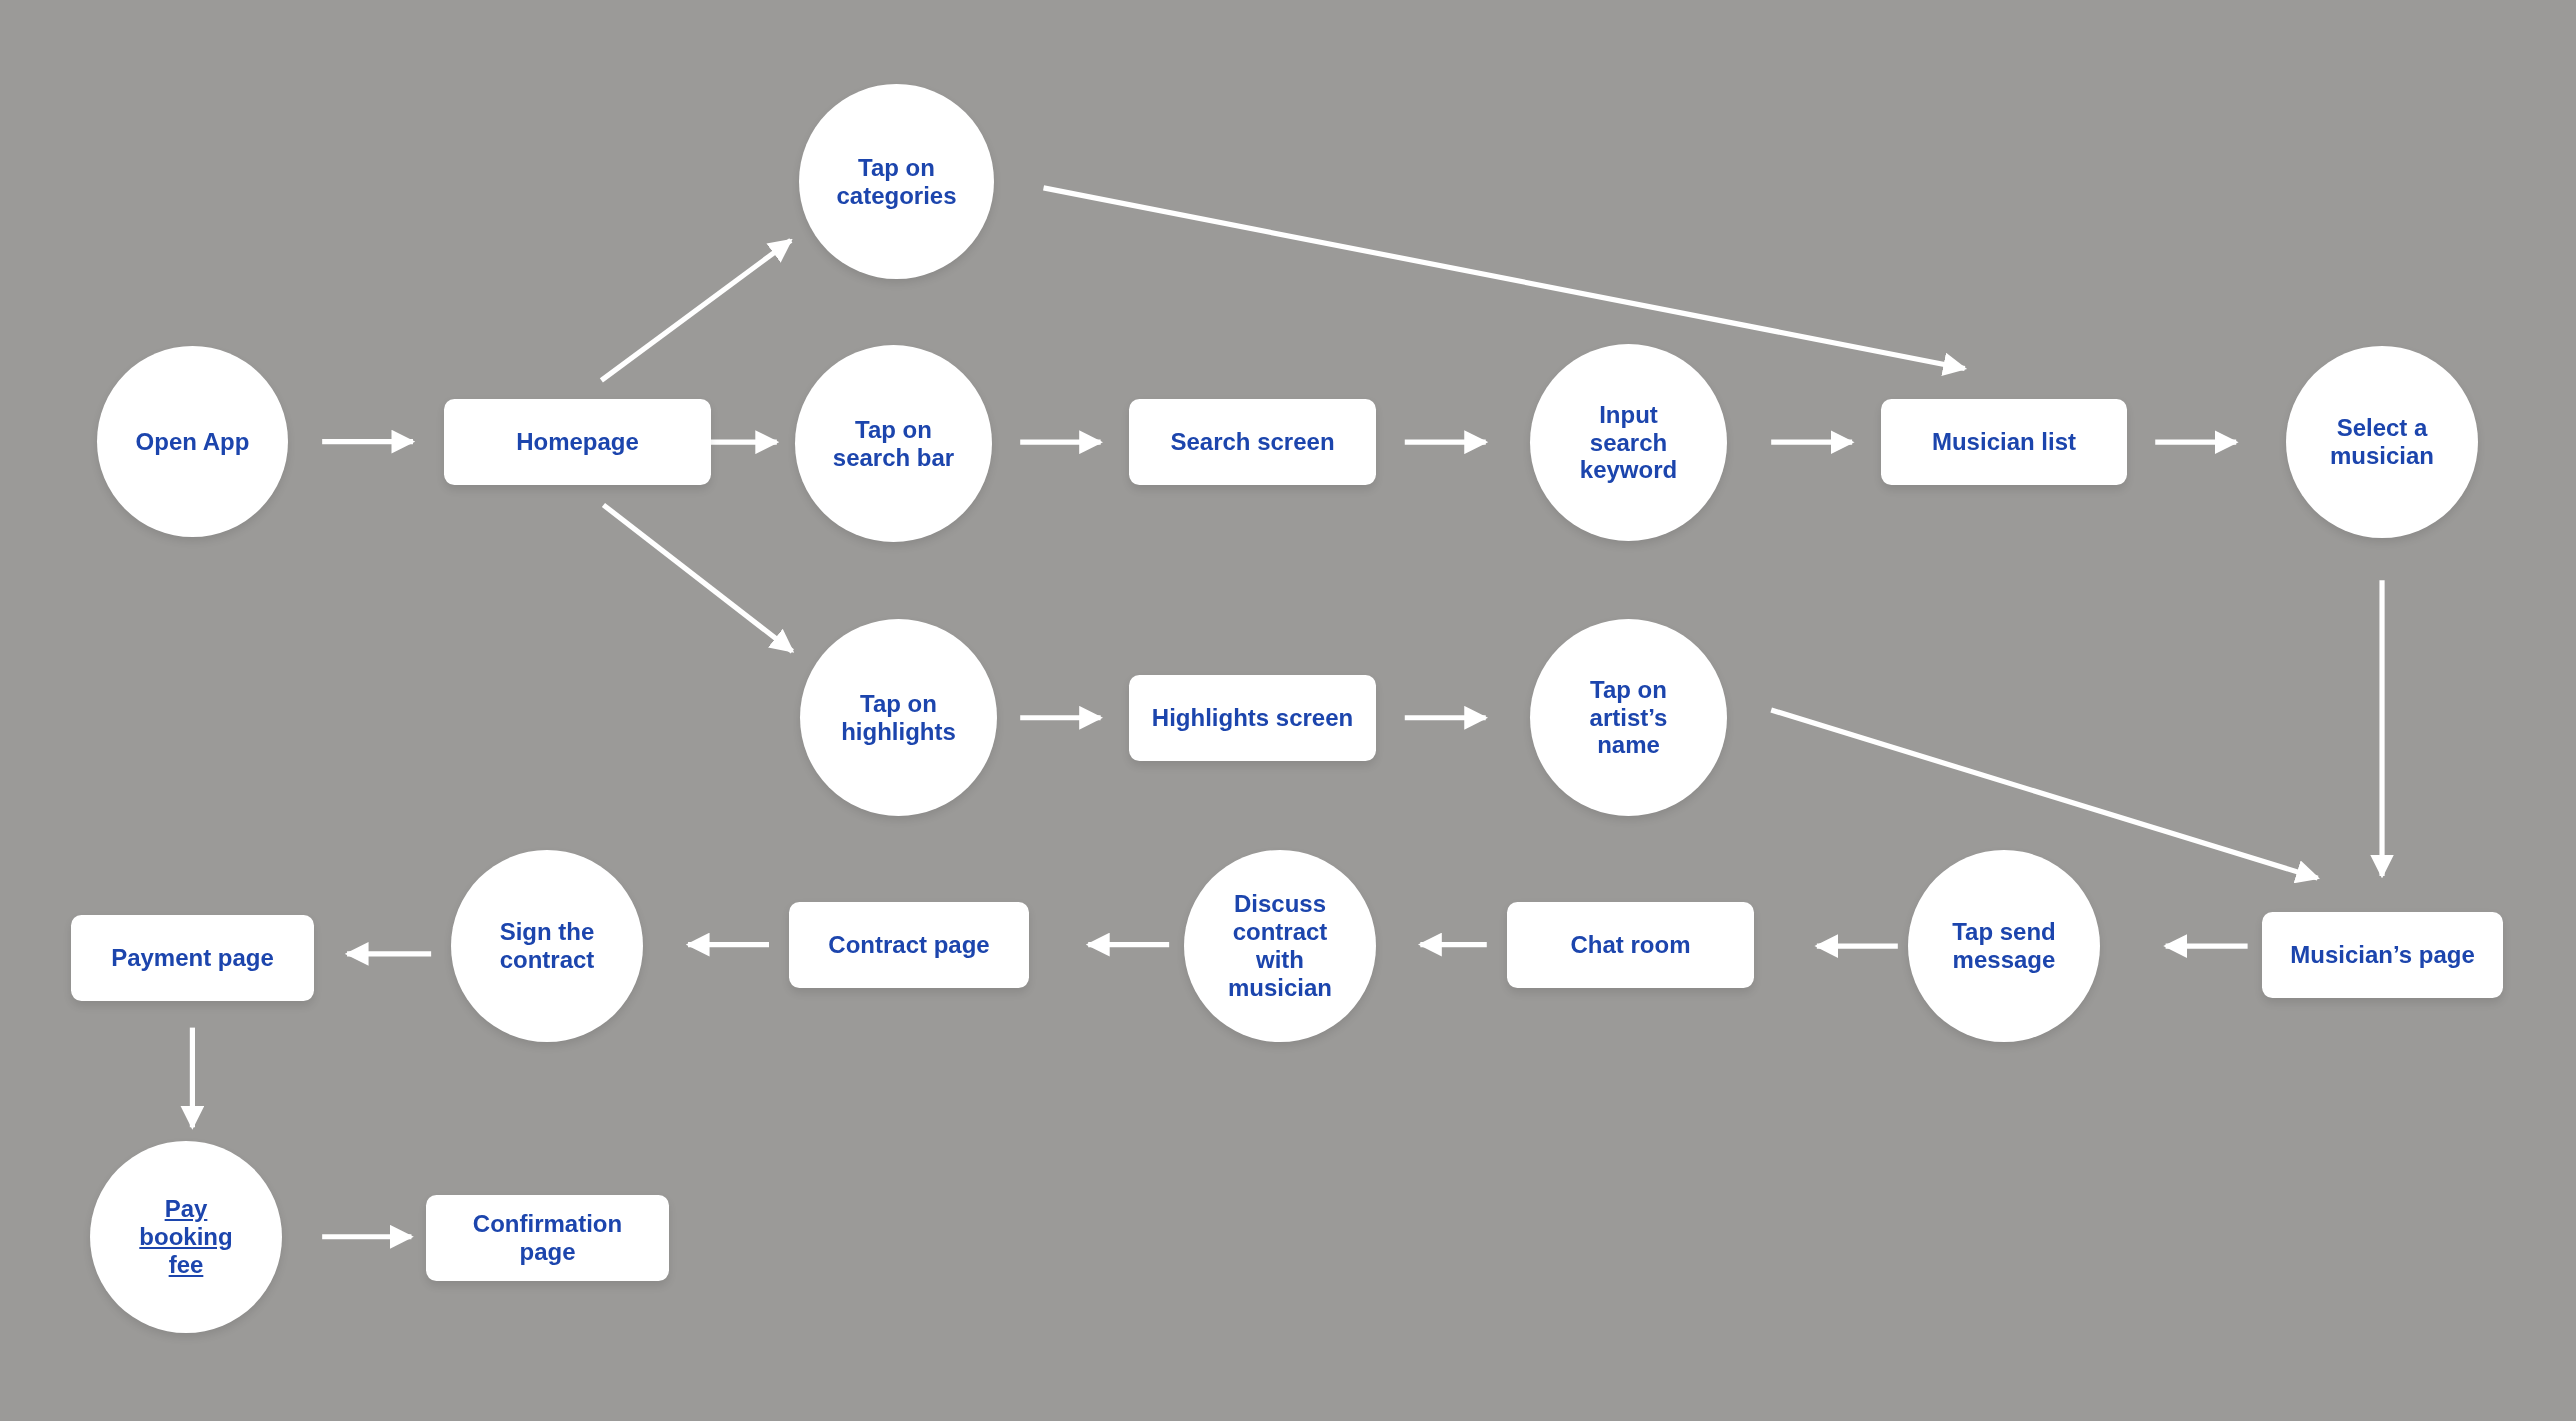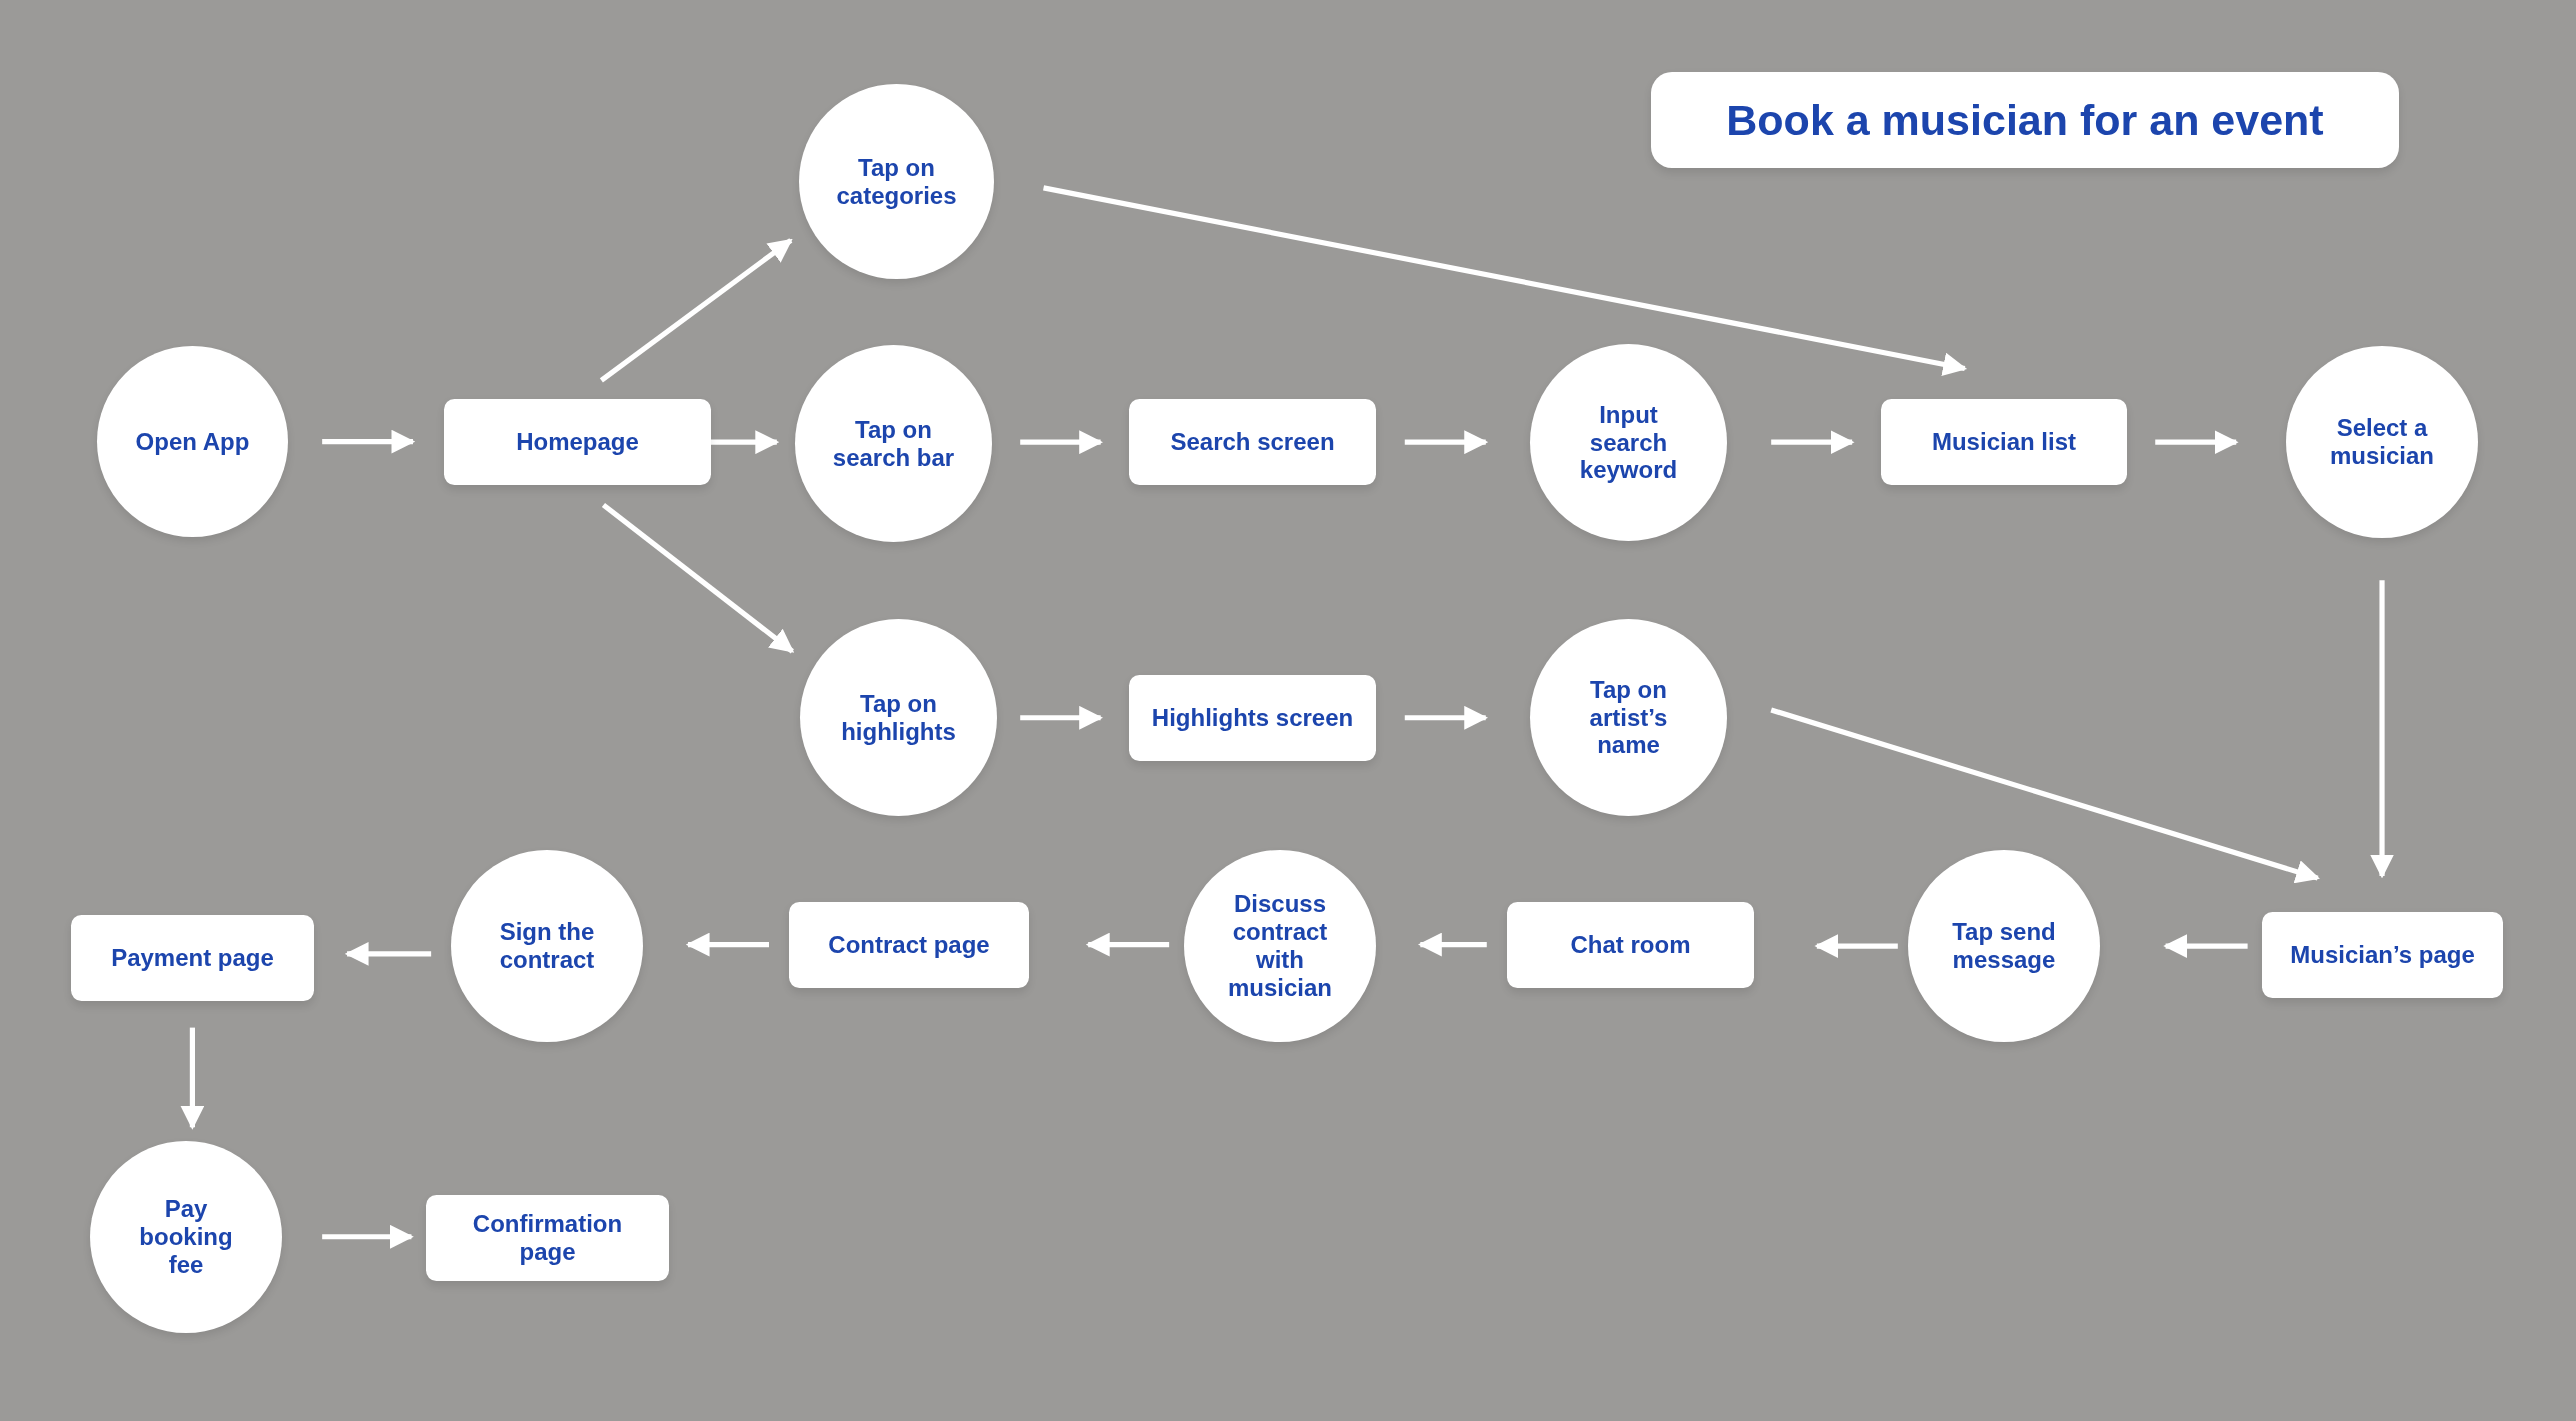--- a/index.html
+++ b/index.html
@@ -83,23 +83,20 @@
       <line x1="4330" y1="1823" x2="4172" y2="1823" stroke="#ffffff" stroke-width="10" marker-end="url(#arrowhead)"></line>
       <line x1="3656" y1="1823" x2="3500" y2="1823" stroke="#ffffff" stroke-width="10" marker-end="url(#arrowhead)"></line>
       <line x1="2864" y1="1820" x2="2736" y2="1820" stroke="#ffffff" stroke-width="10" marker-end="url(#arrowhead)"></line>
       <line x1="2252" y1="1820" x2="2096" y2="1820" stroke="#ffffff" stroke-width="10" marker-end="url(#arrowhead)"></line>
       <line x1="1481" y1="1820" x2="1325" y2="1820" stroke="#ffffff" stroke-width="10" marker-end="url(#arrowhead)"></line>
       <line x1="830" y1="1838" x2="668" y2="1838" stroke="#ffffff" stroke-width="10" marker-end="url(#arrowhead)"></line>
       <line x1="370" y1="1980" x2="370" y2="2172" stroke="#ffffff" stroke-width="10" marker-end="url(#arrowhead)"></line>
       <line x1="620" y1="2383" x2="792" y2="2383" stroke="#ffffff" stroke-width="10" marker-end="url(#arrowhead)"></line>
     </svg>
 
-  <div class="title-box">
-    <span>Book a musician for an event</span>
-  </div>
 
   <div id="nodes">
       <div class="node circle" style="left: 97px; top: 346px; width: 191px; height: 191px;"><span>Open App</span></div>
       <div class="node rect" style="left: 444px; top: 399px; width: 267px; height: 86px;"><span>Homepage</span></div>
       <div class="node circle" style="left: 799px; top: 84px; width: 195px; height: 195px;"><span>Tap on
 categories</span></div>
       <div class="node circle" style="left: 795px; top: 345px; width: 197px; height: 197px;"><span>Tap on
 search bar</span></div>
       <div class="node rect" style="left: 1129px; top: 399px; width: 247px; height: 86px;"><span>Search screen</span></div>
       <div class="node circle" style="left: 1530px; top: 344px; width: 197px; height: 197px;"><span>Input
@@ -119,21 +116,21 @@
 message</span></div>
       <div class="node rect" style="left: 1507px; top: 902px; width: 247px; height: 86px;"><span>Chat room</span></div>
       <div class="node circle" style="left: 1184px; top: 850px; width: 192px; height: 192px; justify-content: center;"><span>Discuss
 contract
 with
 musician</span></div>
       <div class="node rect" style="left: 789px; top: 902px; width: 240px; height: 86px;"><span>Contract page</span></div>
       <div class="node circle" style="left: 451px; top: 850px; width: 192px; height: 192px;"><span>Sign the
 contract</span></div>
       <div class="node rect" style="left: 71px; top: 915px; width: 243px; height: 86px;"><span>Payment page</span></div>
-      <div class="node circle" style="left: 90px; top: 1141px; width: 192px; height: 192px;"><span>Pay
+      <div class="node circle" style="left: 90px; top: 1141px; width: 192px; height: 192px; text-decoration: underline;"><span>Pay
 booking
 fee</span></div>
       <div class="node rect" style="left: 426px; top: 1195px; width: 243px; height: 86px;"><span>Confirmation
 page</span></div>
     </div>
 
 </div>
 
 
 </body></html>

